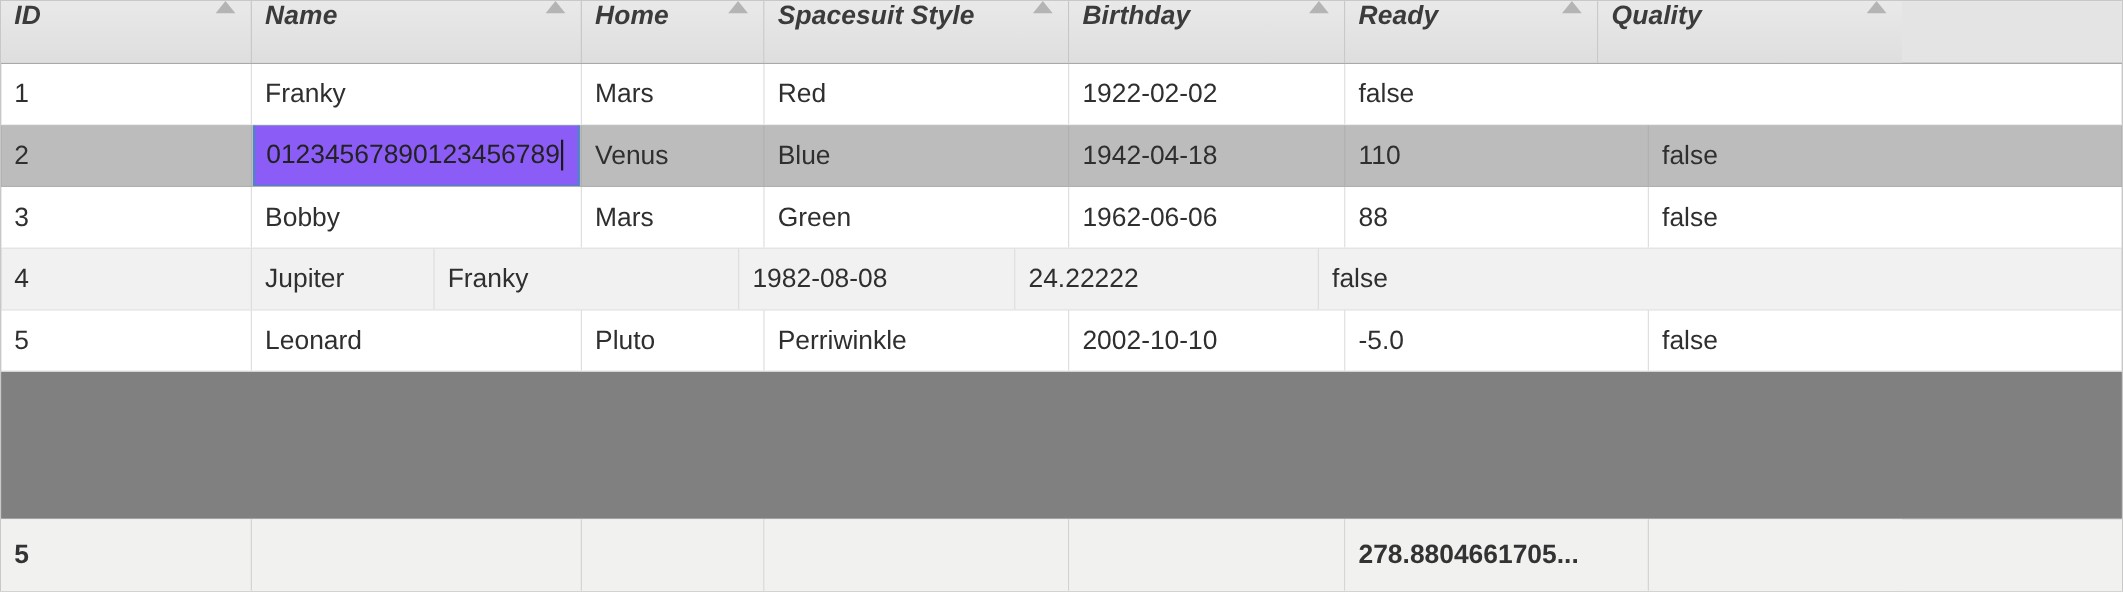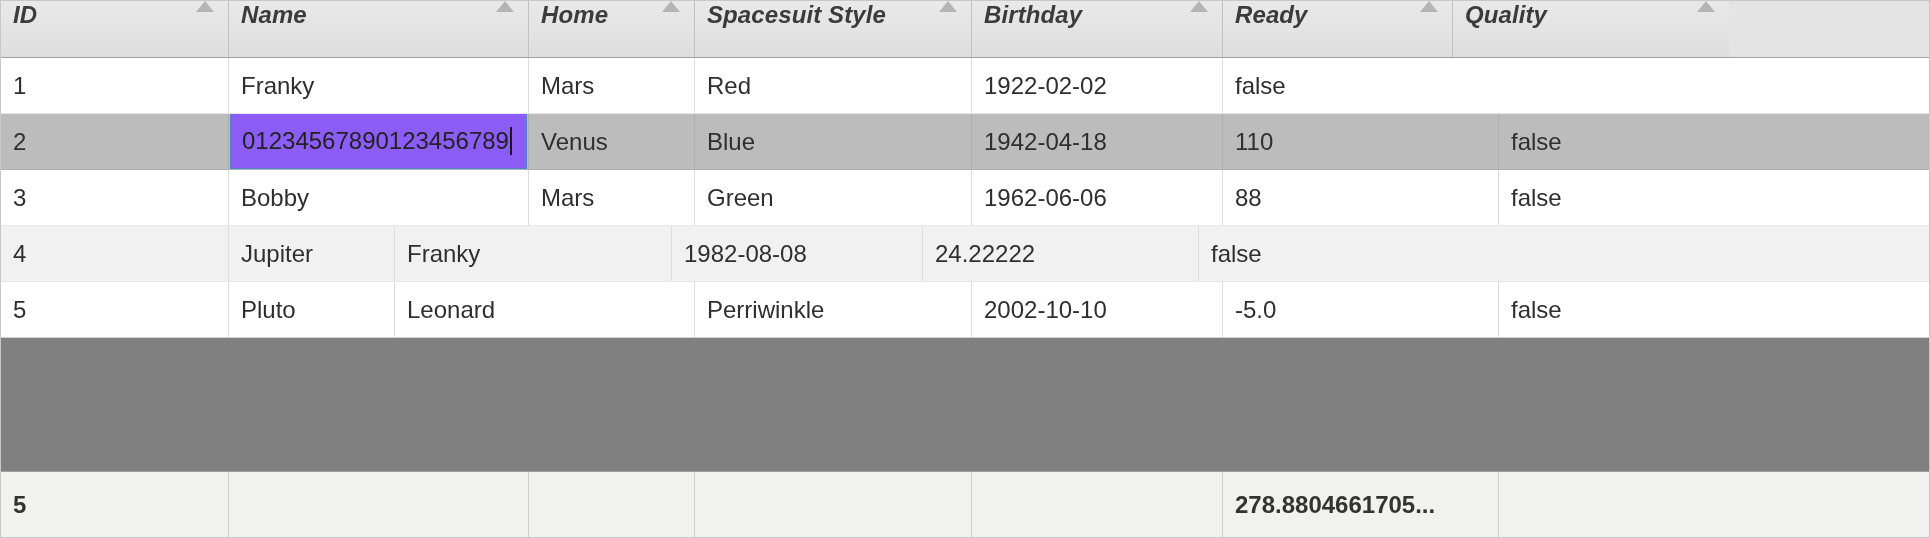--- a/index.html
+++ b/index.html
@@ -227,22 +227,22 @@
       <div class="cell" style="width:228px">4</div>
       <div class="cell" style="width:166px">Jupiter</div>
       <div class="cell" style="width:277px">Franky</div>
       <div class="cell" style="width:251px">1982-08-08</div>
       <div class="cell" style="width:276px">24.22222</div>
       <div class="cell" style="width:230px">false</div>
     </div>
 
     <div class="row" style="border-bottom:1px solid #d2d2d2">
       <div class="cell" style="width:228px">5</div>
+      <div class="cell" style="width:300px">Leonard</div>
       <div class="cell" style="width:166px">Pluto</div>
-      <div class="cell" style="width:300px">Leonard</div>
       <div class="cell" style="width:277px">Perriwinkle</div>
       <div class="cell" style="width:251px">2002-10-10</div>
       <div class="cell" style="width:276px">-5.0</div>
       <div class="cell" style="width:230px">false</div>
     </div>
 
     <div style="flex:1 1 auto;background:#808080;"></div>
   </div>
 
   <div class="footer-row">

